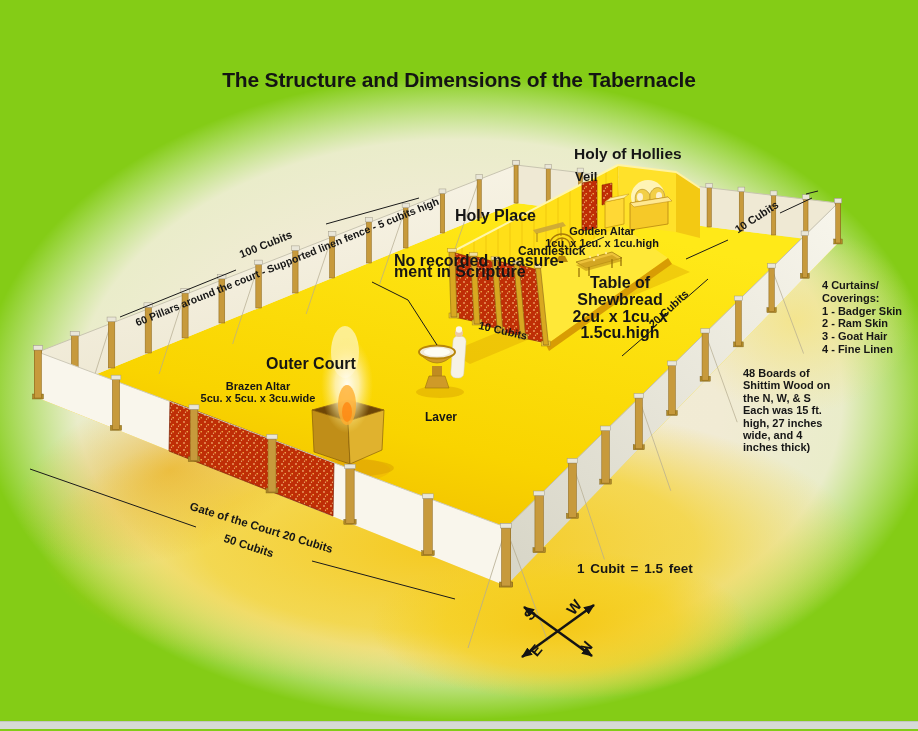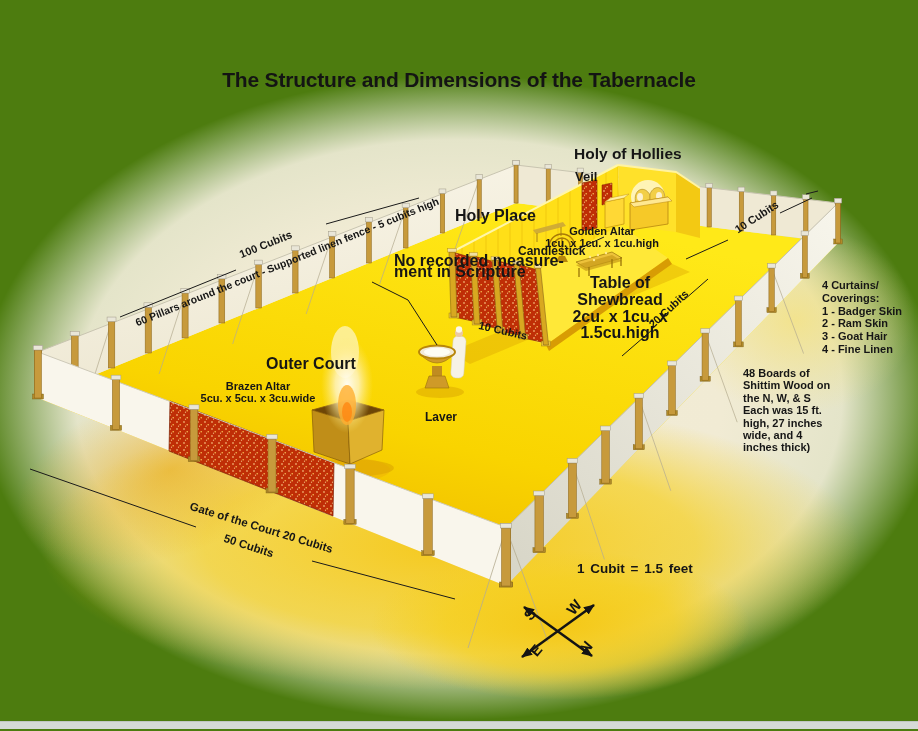--- a/index.html
+++ b/index.html
@@ -1,17 +1,17 @@
 <!DOCTYPE html>
 <html><head>
 <meta charset="utf-8">
 <style>
   html,body{margin:0;padding:0;background:#ffffff;}
   body{width:918px;height:731px;overflow:hidden;font-family:"Liberation Sans","DejaVu Sans",sans-serif;}
-  .page{position:relative;width:918px;height:731px;background:#4d7c0f;overflow:hidden;}
+  .page{position:relative;width:918px;height:731px;background:#84cc16;overflow:hidden;}
   #illus{position:absolute;left:0;top:0;z-index:1;}
   .title{position:absolute;left:0;top:68px;width:918px;text-align:center;font-size:21px;font-weight:700;color:#141414;letter-spacing:-0.2px;z-index:3;margin:0;}
   .lbl{position:absolute;z-index:3;color:#161616;font-weight:700;white-space:nowrap;line-height:1.05;}
   .ctr{text-align:center;white-space:normal;}
   .rot{transform-origin:0 0;}
   .sm{font-size:11px;}
   .note{font-size:16px;line-height:10.5px;margin-left:43px;}
   .blk{font-size:11px;line-height:12.8px;margin-top:38px;}
   .bottom-bar{position:absolute;left:0;top:721px;width:918px;height:7px;background:#d6dad6;border-top:1px solid #c2c6c2;z-index:4;}
 </style>

